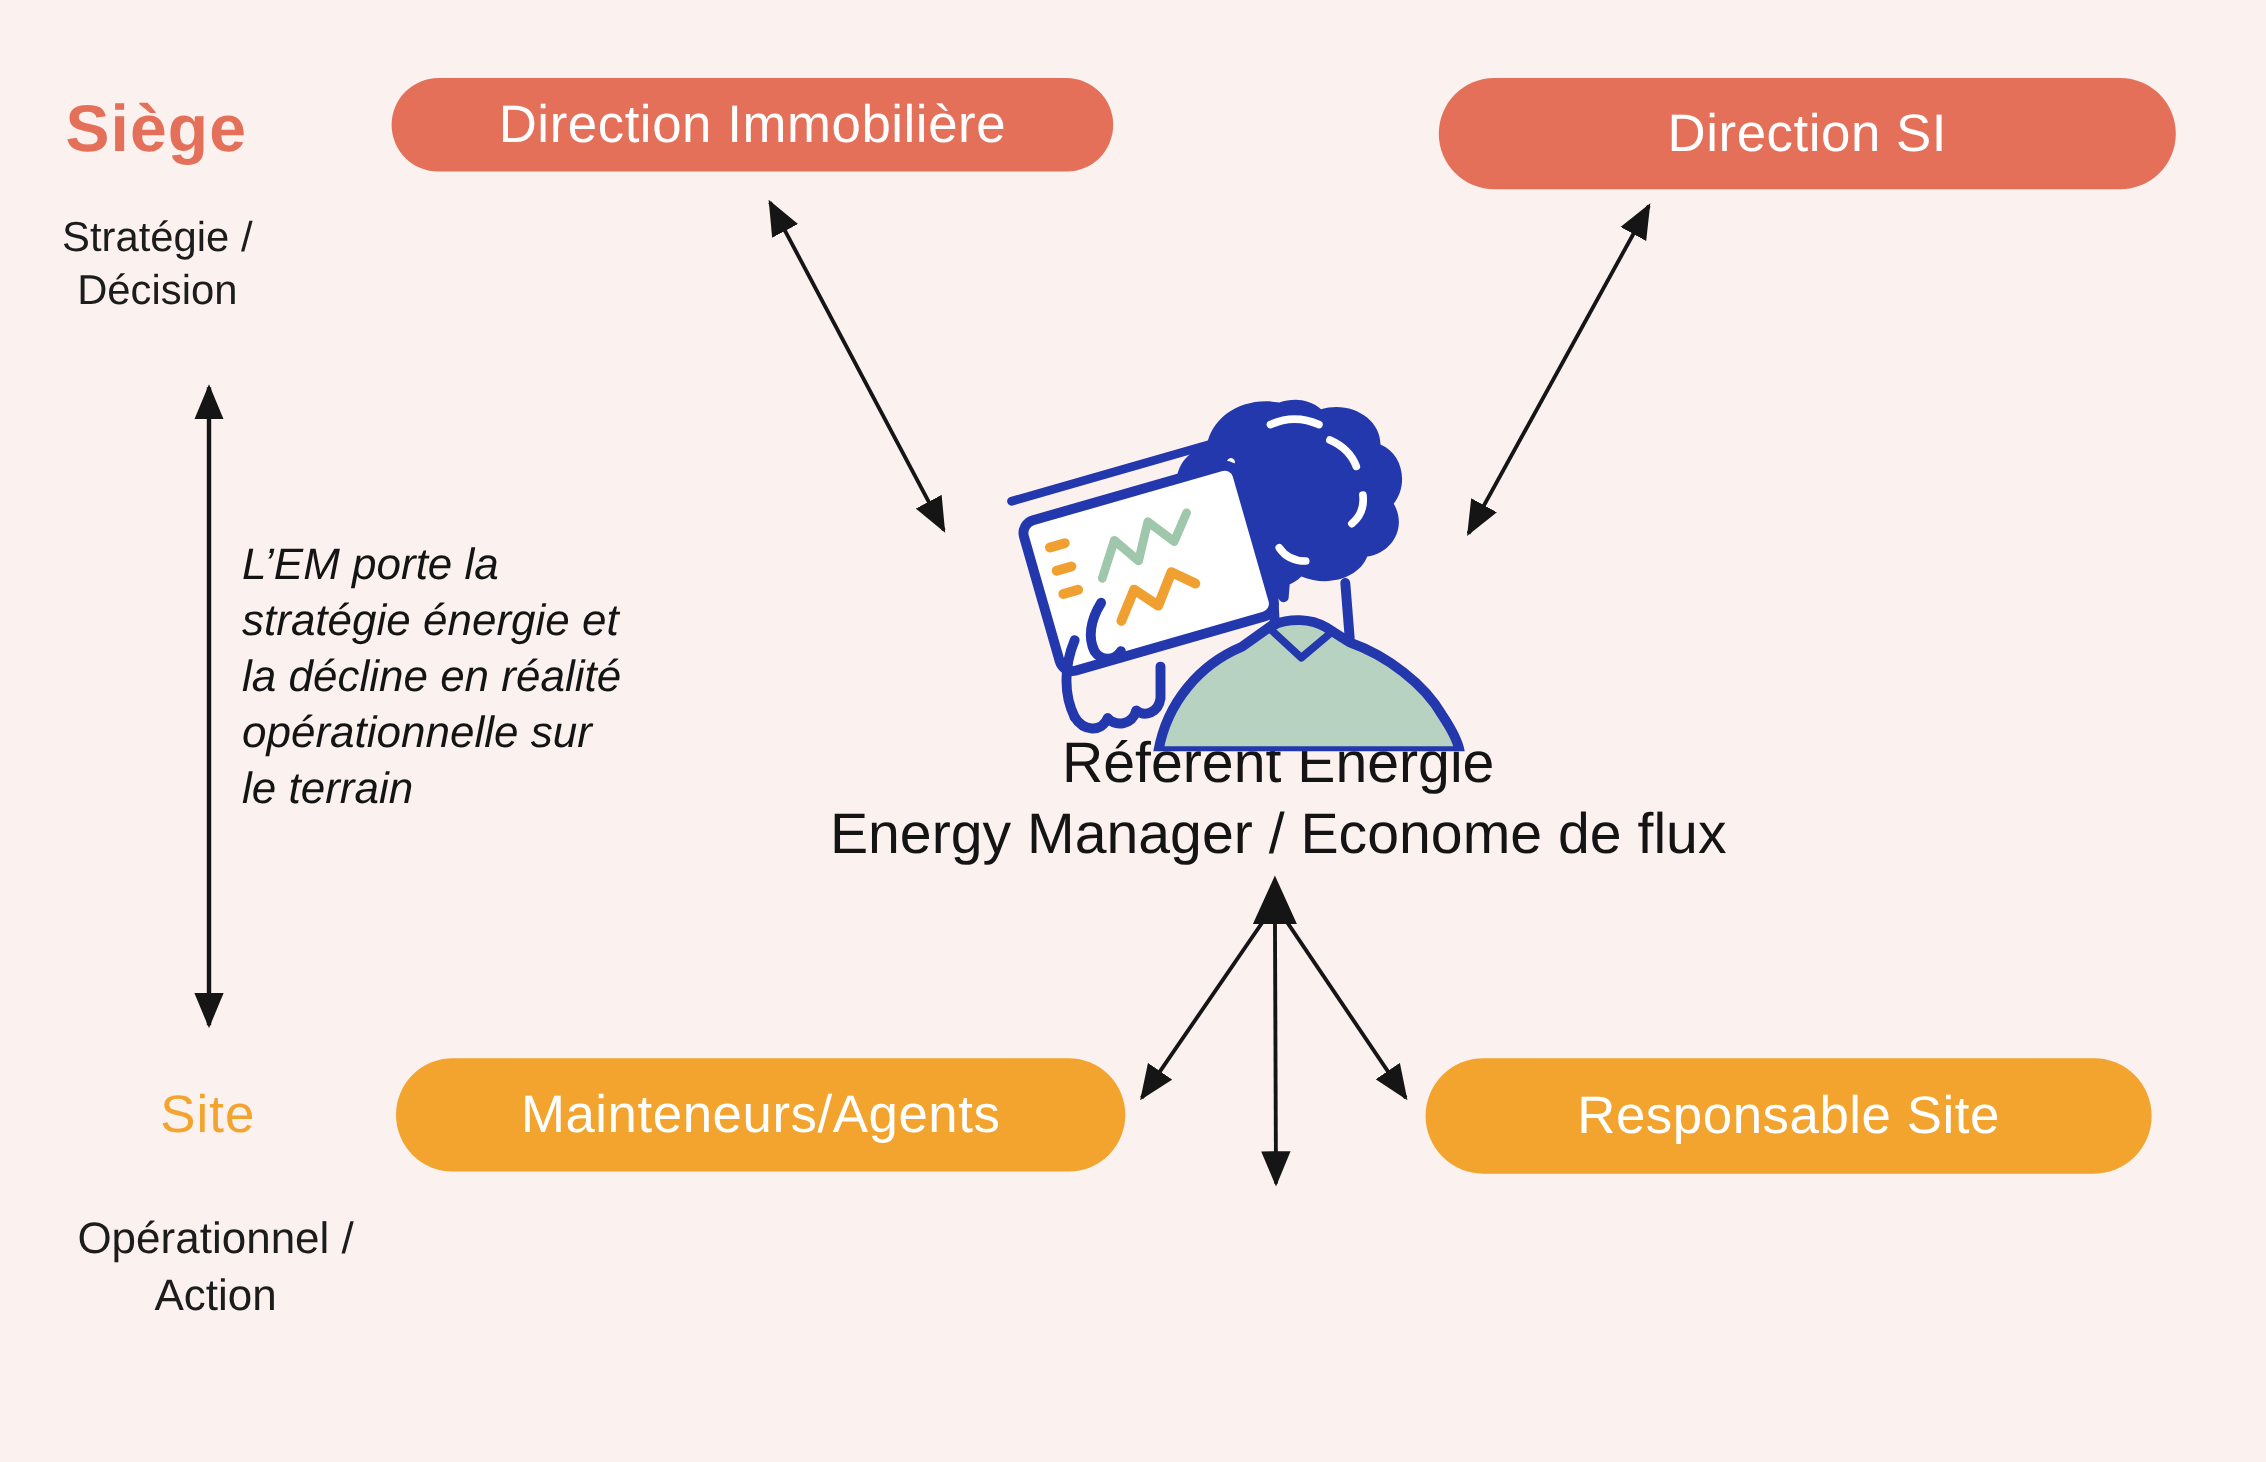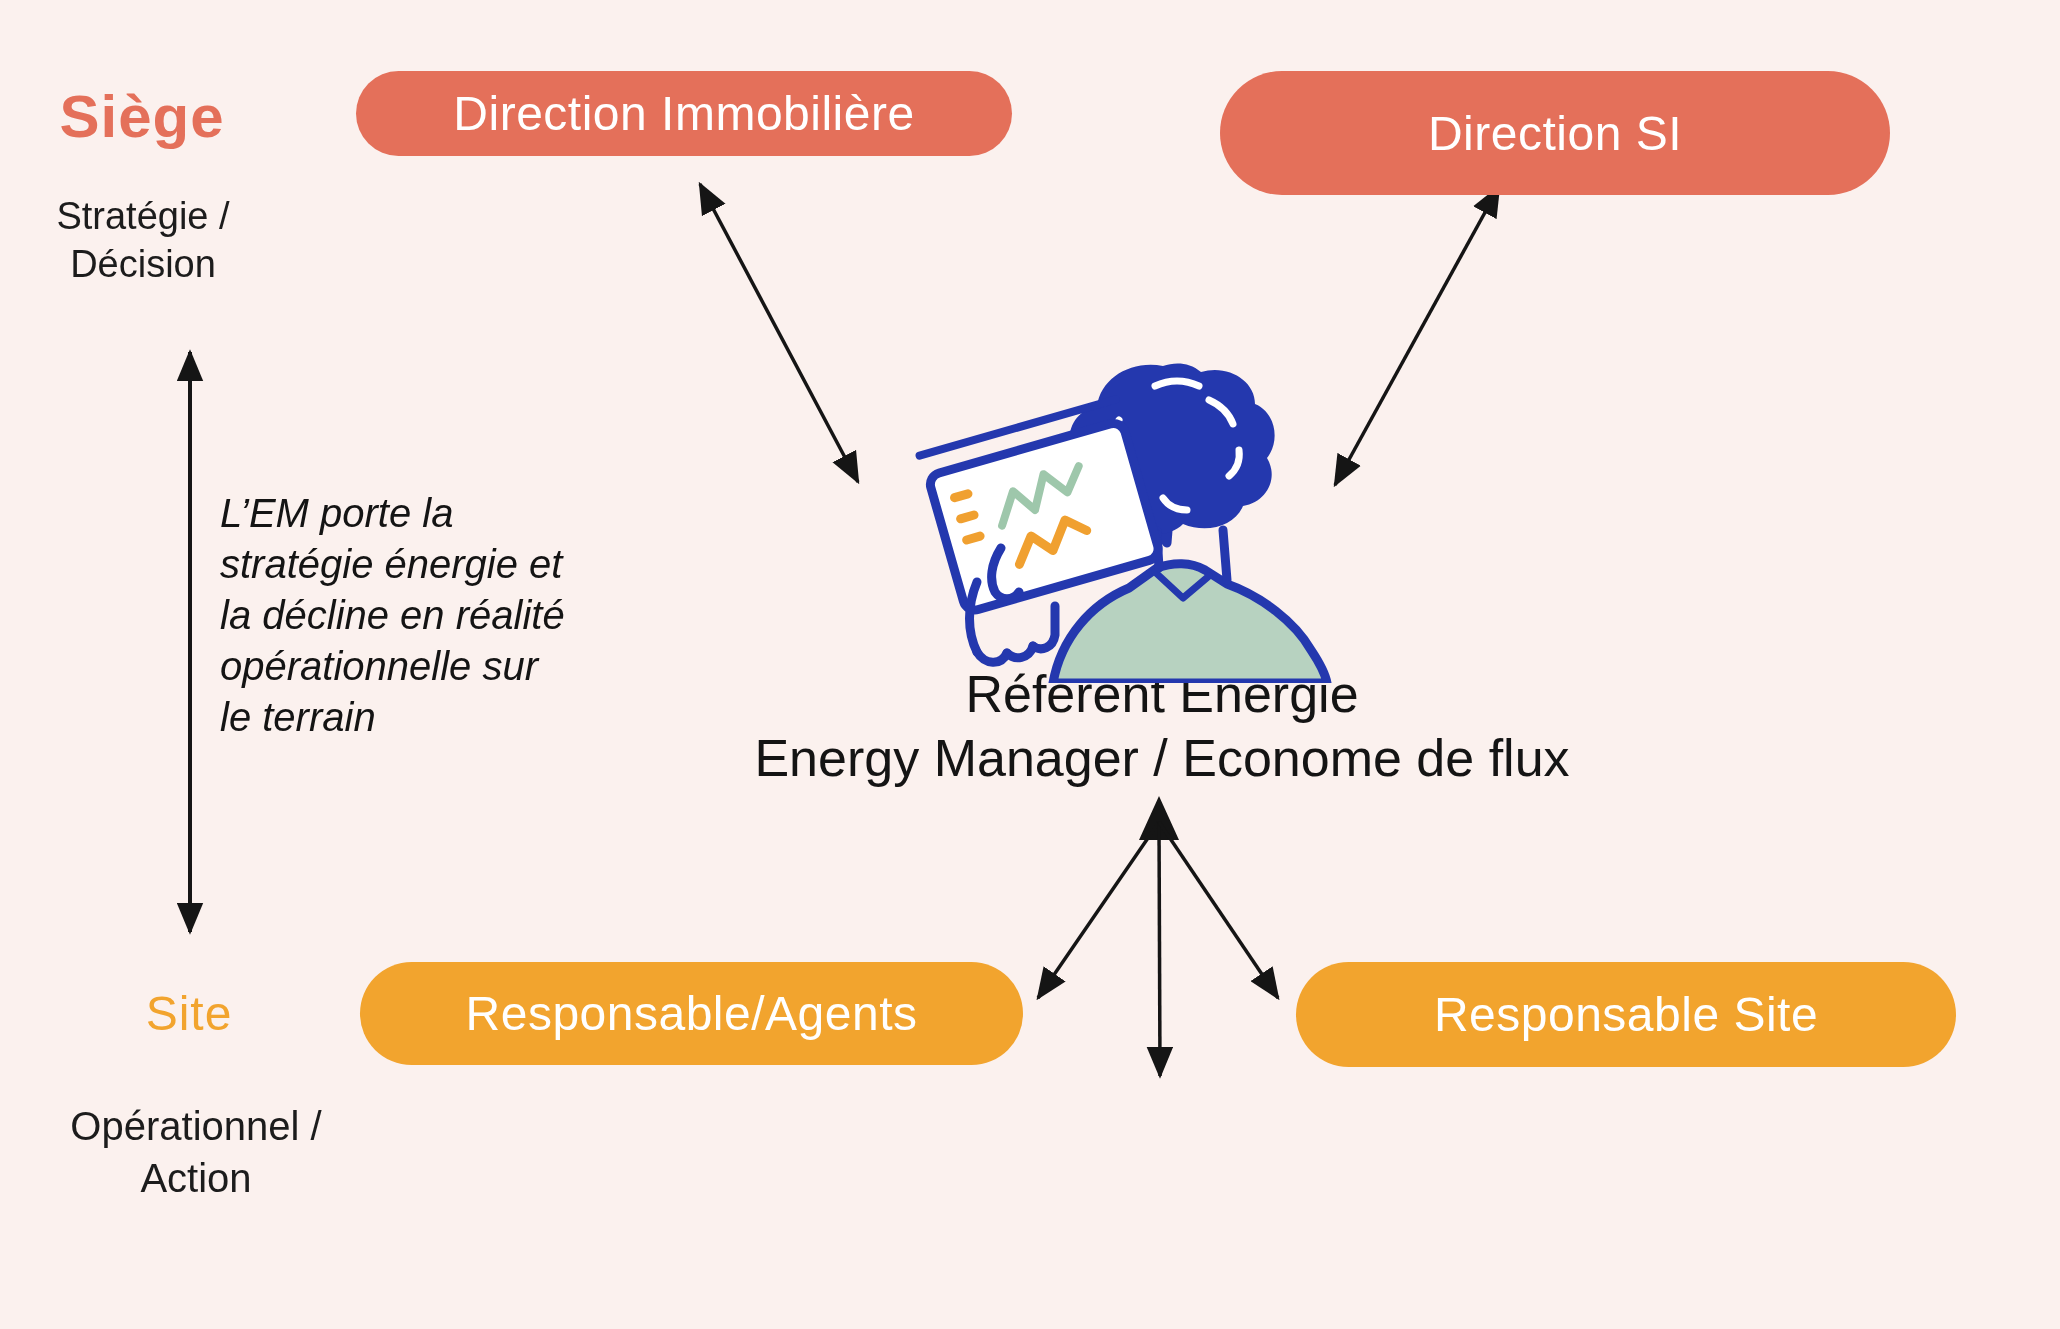--- a/index.html
+++ b/index.html
@@ -43,21 +43,21 @@
   
   .pill{
     position:absolute;
     display:flex;align-items:center;justify-content:center;
     border-radius:70px;color:#ffffff;
     font-size:48px;letter-spacing:0.5px;
   }
   .pill.salmon{background:#e4705a;}
   .pill.orange{background:#f2a42e;}
   .pill.dir-immo{left:356px;top:71px;width:656px;height:85px;}
-  .pill.dir-si{left:1220px;top:71px;width:670px;height:124px;}
+  .pill.dir-si{left:1308px;top:71px;width:670px;height:101px;}
   .pill.mainteneurs{left:360px;top:962px;width:663px;height:103px;}
   .pill.responsable{left:1296px;top:962px;width:660px;height:105px;align-items:center;}
   .pill.gtbistes{left:822px;top:1093px;width:668px;height:104px;}
 
   
   .center-block{
     left:647px;top:662px;width:1030px;
     text-align:center;color:#141414;
     font-size:52px;line-height:64px;
   }
@@ -102,21 +102,21 @@
 Action</div>
 
   <div class="pill salmon dir-immo">
     <span>Direction Immobilière</span>
   </div>
   <div class="pill salmon dir-si">
     <span>Direction SI</span>
   </div>
 
   <div class="pill orange mainteneurs">
-    <span>Responsable/Agents</span>
+    <span>Mainteneurs/Agents</span>
   </div>
   <div class="pill orange responsable">
     <span>Responsable Site</span>
   </div>
 
   <div class="abs center-block">
     <div>Référent Energie</div>
     <div>Energy Manager / Econome de flux</div>
   </div>
 

